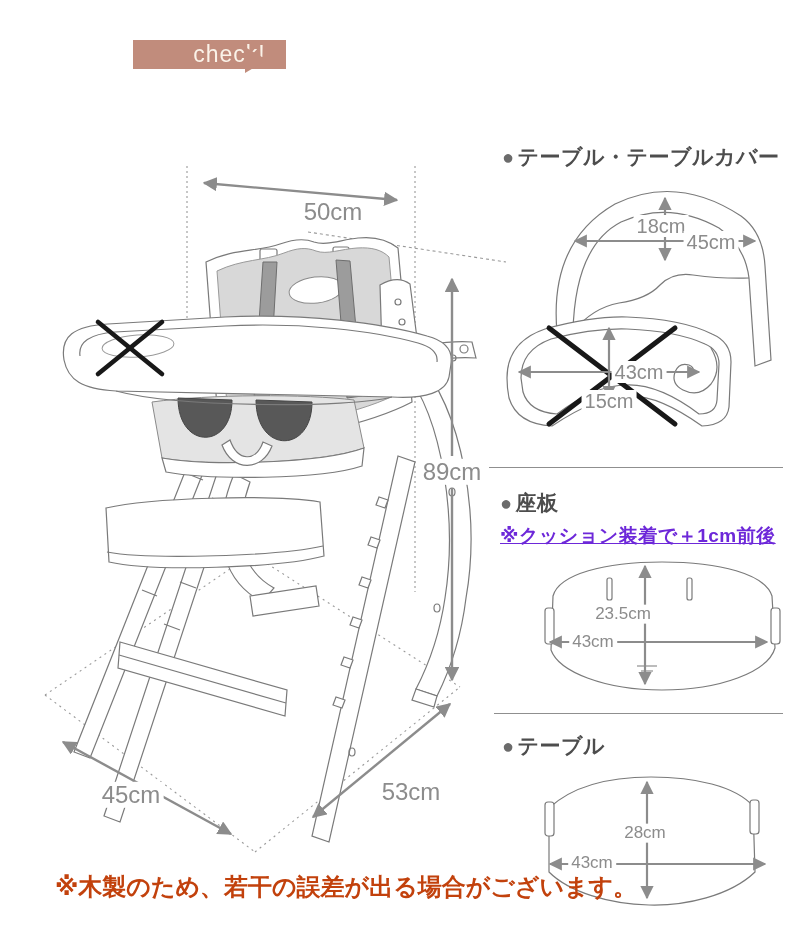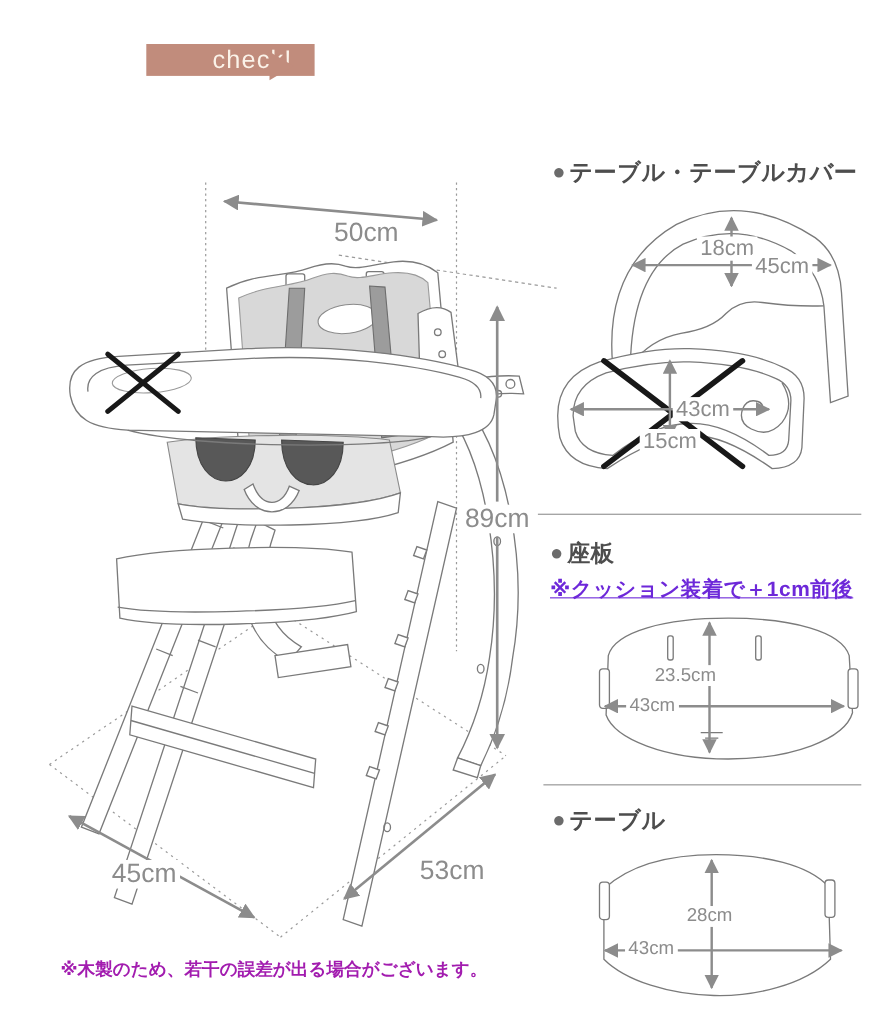--- a/index.html
+++ b/index.html
@@ -32,21 +32,21 @@
   .section-title{
     position:absolute;display:flex;align-items:center;gap:3px;margin:0;
     font-size:21px;font-weight:bold;color:#4d4d4d;white-space:nowrap;letter-spacing:0.5px;
   }
   .section-title .bullet{color:#6b6b6b;font-size:20px;}
   .section-note{
     position:absolute;font-size:19px;font-weight:bold;color:#6d28d9;white-space:nowrap;letter-spacing:0.5px;text-decoration:underline;
   }
   .divider{position:absolute;border-top:1.5px solid #8f8f8f;height:0;}
   .footer-note{
-    position:absolute;left:55px;top:871px;font-size:16px;font-weight:bold;color:#a21caf;white-space:nowrap;
+    position:absolute;left:55px;top:871px;font-size:24px;font-weight:bold;color:#c2410c;white-space:nowrap;
   }
   svg{position:absolute;overflow:visible;}
   .ln{stroke:#7a7a7a;stroke-width:1.2;fill:none;}
   .wh{fill:#ffffff;stroke:#7a7a7a;stroke-width:1.2;}
 </style>
 </head>
 <body>
 
 <div class="page">
 

